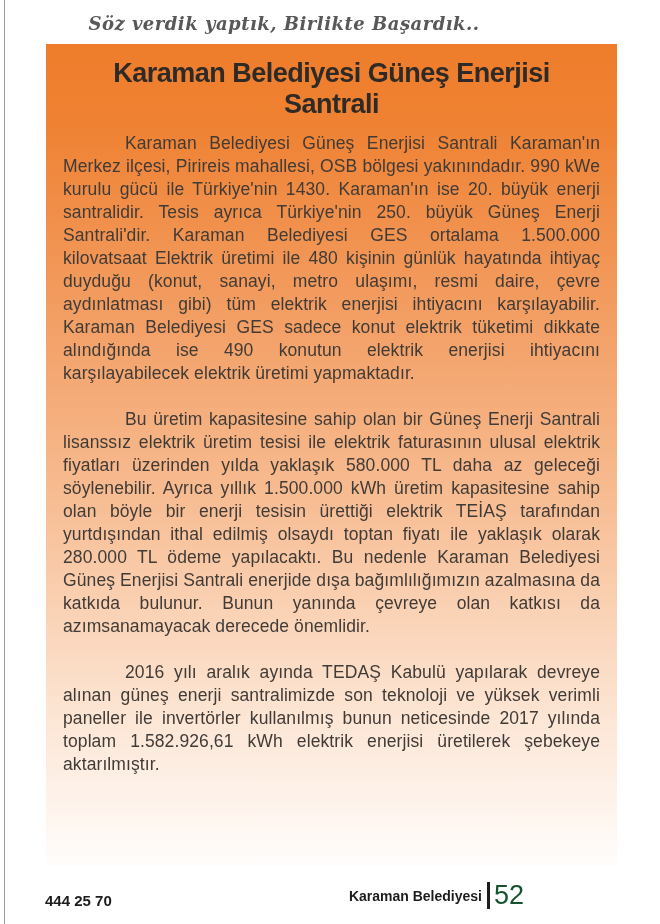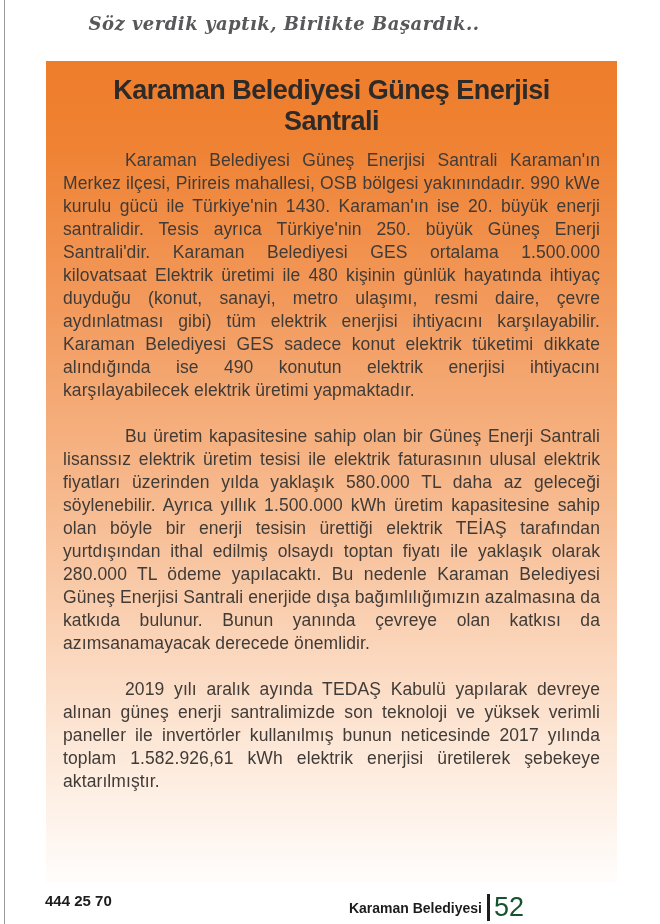--- a/index.html
+++ b/index.html
@@ -16,21 +16,21 @@
   }
   .slogan{
     position:absolute;top:13px;left:0;width:568px;
     text-align:center;
     font-family:"DejaVu Serif","Liberation Serif",serif;
     font-style:italic;font-weight:bold;
     font-size:18px;color:#58585a;
     letter-spacing:0.5px;
   }
   .article-box{
-    position:absolute;left:46px;top:61px;
+    position:absolute;left:46px;top:44px;
     width:571px;height:822px;
     background:linear-gradient(180deg,
       #EE7D2B 0%, #EF8233 10%, #F29A5D 30%,
       #F7BC92 55%, #FCE3D0 80%, #FFFDFC 100%);
     box-sizing:border-box;
     padding:14px 17px 0 17px;
   }
   .title{
     margin:0 0 12px 0;
     text-align:center;
@@ -45,21 +45,21 @@
     letter-spacing:0.1px;
   }
   .footer{
     position:absolute;left:0;top:880px;width:544px;height:40px;text-decoration:underline;
   }
   .phone{
     position:absolute;left:45px;top:12px;
     font-size:15px;font-weight:bold;color:#1c1c1c;
   }
   .footer-right{
-    position:absolute;right:20px;top:12px;
+    position:absolute;right:20px;top:0;
     display:flex;align-items:center;
   }
   .org{
     font-size:14px;font-weight:bold;color:#1c1c1c;
   }
   .bar{
     display:inline-block;width:3px;height:27px;
     background:#1c1c1c;margin:0 4px 0 5px;
   }
   .pagenum{
@@ -75,21 +75,21 @@
 
   <div class="slogan">Söz verdik yaptık, Birlikte Başardık..</div>
 
   <div class="article-box">
     <h1 class="title">Karaman Belediyesi Güneş Enerjisi Santrali</h1>
 
     <p>Karaman Belediyesi Güneş Enerjisi Santrali Karaman'ın Merkez ilçesi, Pirireis mahallesi, OSB bölgesi yakınındadır. 990 kWe kurulu gücü ile Türkiye'nin 1430. Karaman'ın ise 20. büyük enerji santralidir. Tesis ayrıca Türkiye'nin 250. büyük Güneş Enerji Santrali'dir. Karaman Belediyesi GES ortalama 1.500.000 kilovatsaat Elektrik üretimi ile 480 kişinin günlük hayatında ihtiyaç duyduğu (konut, sanayi, metro ulaşımı, resmi daire, çevre aydınlatması gibi) tüm elektrik enerjisi ihtiyacını karşılayabilir. Karaman Belediyesi GES sadece konut elektrik tüketimi dikkate alındığında ise 490 konutun elektrik enerjisi ihtiyacını karşılayabilecek elektrik üretimi yapmaktadır.</p>
 
     <p>Bu üretim kapasitesine sahip olan bir Güneş Enerji Santrali lisanssız elektrik üretim tesisi ile elektrik faturasının ulusal elektrik fiyatları üzerinden yılda yaklaşık 580.000 TL daha az geleceği söylenebilir. Ayrıca yıllık 1.500.000 kWh üretim kapasitesine sahip olan böyle bir enerji tesisin ürettiği elektrik TEİAŞ tarafından yurtdışından ithal edilmiş olsaydı toptan fiyatı ile yaklaşık olarak 280.000 TL ödeme yapılacaktı. Bu nedenle Karaman Belediyesi Güneş Enerjisi Santrali enerjide dışa bağımlılığımızın azalmasına da katkıda bulunur. Bunun yanında çevreye olan katkısı da azımsanamayacak derecede önemlidir.</p>
 
-    <p>2019 yılı aralık ayında TEDAŞ Kabulü yapılarak devreye alınan güneş enerji santralimizde son teknoloji ve yüksek verimli paneller ile invertörler kullanılmış bunun neticesinde 2017 yılında toplam 1.582.926,61 kWh elektrik enerjisi üretilerek şebekeye aktarılmıştır.</p>
+    <p>2016 yılı aralık ayında TEDAŞ Kabulü yapılarak devreye alınan güneş enerji santralimizde son teknoloji ve yüksek verimli paneller ile invertörler kullanılmış bunun neticesinde 2017 yılında toplam 1.582.926,61 kWh elektrik enerjisi üretilerek şebekeye aktarılmıştır.</p>
 
   </div>
 
   <div class="footer">
     <span class="phone">444 25 70</span>
 
     <span class="footer-right">
       <span class="org">Karaman Belediyesi</span>
       <span class="bar"></span>
       <span class="pagenum">52</span>

